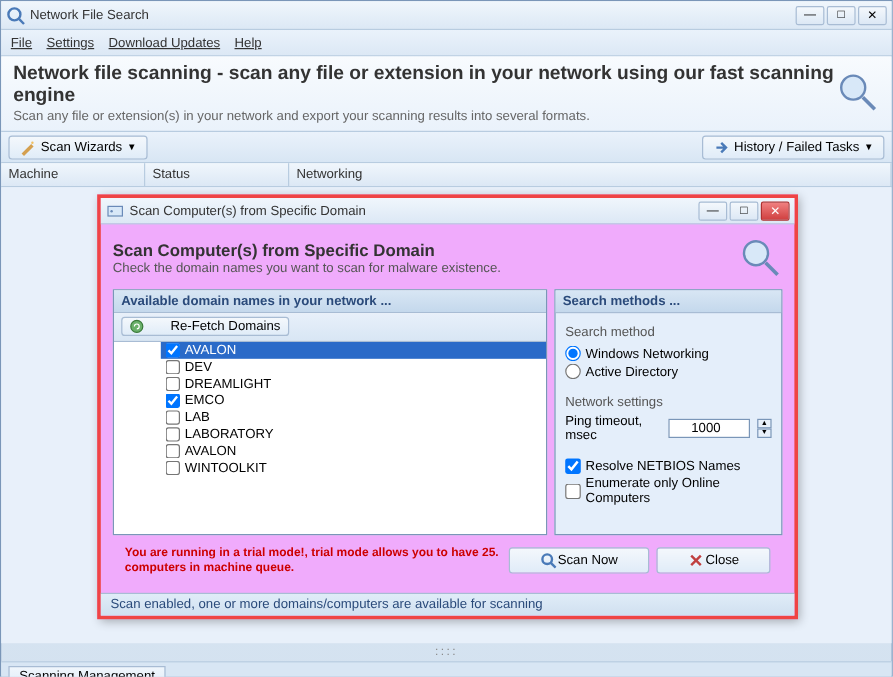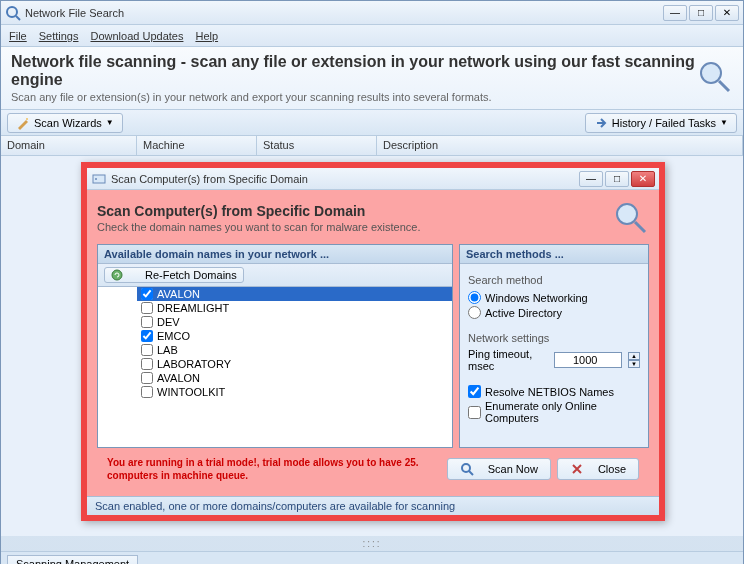--- a/index.html
+++ b/index.html
@@ -28,21 +28,21 @@
 .tool-btn .arrow { font-size: 8px; }
 .spacer { flex: 1; }
 
 .col-headers { height: 20px; background: linear-gradient(#f0f6fc, #dce8f5); display: flex; border-bottom: 1px solid #b8cce0; }
 .col-headers > div { padding: 3px 6px; border-right: 1px solid #b8cce0; color: #333; }
 .col-domain { width: 136px; } .col-machine { width: 120px; } .col-status { width: 120px; } .col-desc { flex: 1; }
 
 .main-area { position: relative; height: 380px; background: #e8f0fa; }
 
 
-.dialog { position: absolute; left: 80px; top: 6px; width: 584px; background: #fca5a5; border: 6px solid #ef4444; box-shadow: 2px 2px 8px rgba(0,0,0,0.3); }
+.dialog { position: absolute; left: 80px; top: 6px; width: 584px; background: #f0abfc; border: 3px solid #ef4444; box-shadow: 2px 2px 8px rgba(0,0,0,0.3); }
 .dialog .titlebar { height: 22px; }
 .dialog-body { padding: 6px 10px; }
 .dialog-header { display: flex; align-items: center; padding: 4px 0 8px 0; }
 .dialog-header-text { flex: 1; }
 .dialog-title { font-size: 14px; font-weight: bold; color: #333; }
 .dialog-sub { color: #555; margin-top: 2px; }
 .dialog-header svg { width: 36px; height: 36px; }
 
 .dialog-cols { display: flex; gap: 6px; }
 .col-left { flex: 1; border: 1px solid #7a96b8; background: #fff; }
@@ -62,21 +62,21 @@
 .radio-row, .check-row { display: flex; align-items: center; gap: 4px; padding: 1px 0; }
 .radio-row label.bold { font-weight: normal; }
 .setting-row { display: flex; align-items: center; gap: 6px; margin: 3px 0; }
 .setting-row span { width: 92px; }
 .setting-row input { width: 68px; border: 1px solid #7a96b8; padding: 1px 18px; }
 .spinner { display: flex; flex-direction: column; }
 .spinner button { width: 12px; height: 8px; font-size: 6px; border: 1px solid #7a96b8; background: #e8f0fa; padding: 0; line-height: 6px; cursor: pointer; }
 
 .trial-row { padding: 8px 10px; display: flex; align-items: center; }
 .trial-text { color: #c00; font-weight: bold; flex: 1; font-size: 10px; line-height: 1.3; }
-.action-btn { background: linear-gradient(#f4f8fc, #e0ecf8); border: 1px solid #a8bcd4; border-radius: 3px; padding: 3px 12px; display: inline-flex; align-items: center; gap: 14px; cursor: pointer; margin-left: 6px; }
+.action-btn { background: linear-gradient(#f4f8fc, #e0ecf8); border: 1px solid #a8bcd4; border-radius: 3px; padding: 3px 25px; display: inline-flex; align-items: center; gap: 1px; cursor: pointer; margin-left: 6px; }
 .action-btn svg { width: 14px; height: 14px; }
 
 .dialog-status { background: linear-gradient(#e0ecf8, #d0e0f0); padding: 3px 8px; color: #2a4a7a; border-top: 1px solid #a8bcd4; }
 
 .grip { text-align: center; color: #888; font-size: 10px; letter-spacing: 2px; padding: 2px; }
 
 .tab-row { background: #d8e6f4; padding: 3px 6px; border-top: 1px solid #b8cce0; border-bottom: 1px solid #b8cce0; }
 .tab { background: linear-gradient(#f0f6fc, #e0ecf8); border: 1px solid #a8bcd4; padding: 2px 8px; display: inline-block; cursor: pointer; }
 </style>
 </head>
@@ -132,24 +132,23 @@
     <div class="tool-btn">
       <svg width="14" height="14" viewBox="0 0 14 14">
           <path d="M3 7 L11 7 M7 3 L11 7 L7 11" fill="none" stroke="#4a7ab8" stroke-width="2"></path>
         </svg>
       <span>History / Failed Tasks</span>
       <span class="arrow">▼</span>
     </div>
   </div>
 
   <div class="col-headers">
-    <div class="col-domain">Domain</div>
     <div class="col-machine">Machine</div>
     <div class="col-status">Status</div>
-    <div class="col-desc">Description</div>
+    <div class="col-desc">Networking</div>
   </div>
 
   <div class="main-area">
 
     <div class="dialog">
       <div class="titlebar">
         <span class="titlebar-icon">
           <svg viewBox="0 0 16 16">
               <rect x="2" y="4" width="12" height="8" fill="#d8e8f8" stroke="#6a8ab8"></rect>
               <circle cx="5" cy="8" r="1" fill="#6a8ab8"></circle>
@@ -187,25 +186,25 @@
                 <span>Re-Fetch Domains</span>
               </div>
             </div>
             <div class="domain-list" id="domain-list">
                 <div class="domain-item selected">
                   <input type="checkbox" checked="" style="">
                   <span>AVALON</span>
                 </div>
                 <div class="domain-item">
                   <input type="checkbox" style="">
+                  <span>DEV</span>
+                </div>
+                <div class="domain-item">
+                  <input type="checkbox" style="">
                   <span>DREAMLIGHT</span>
-                </div>
-                <div class="domain-item">
-                  <input type="checkbox" style="">
-                  <span>DEV</span>
                 </div>
                 <div class="domain-item">
                   <input type="checkbox" checked="" style="">
                   <span>EMCO</span>
                 </div>
                 <div class="domain-item">
                   <input type="checkbox" style="">
                   <span>LAB</span>
                 </div>
                 <div class="domain-item">

